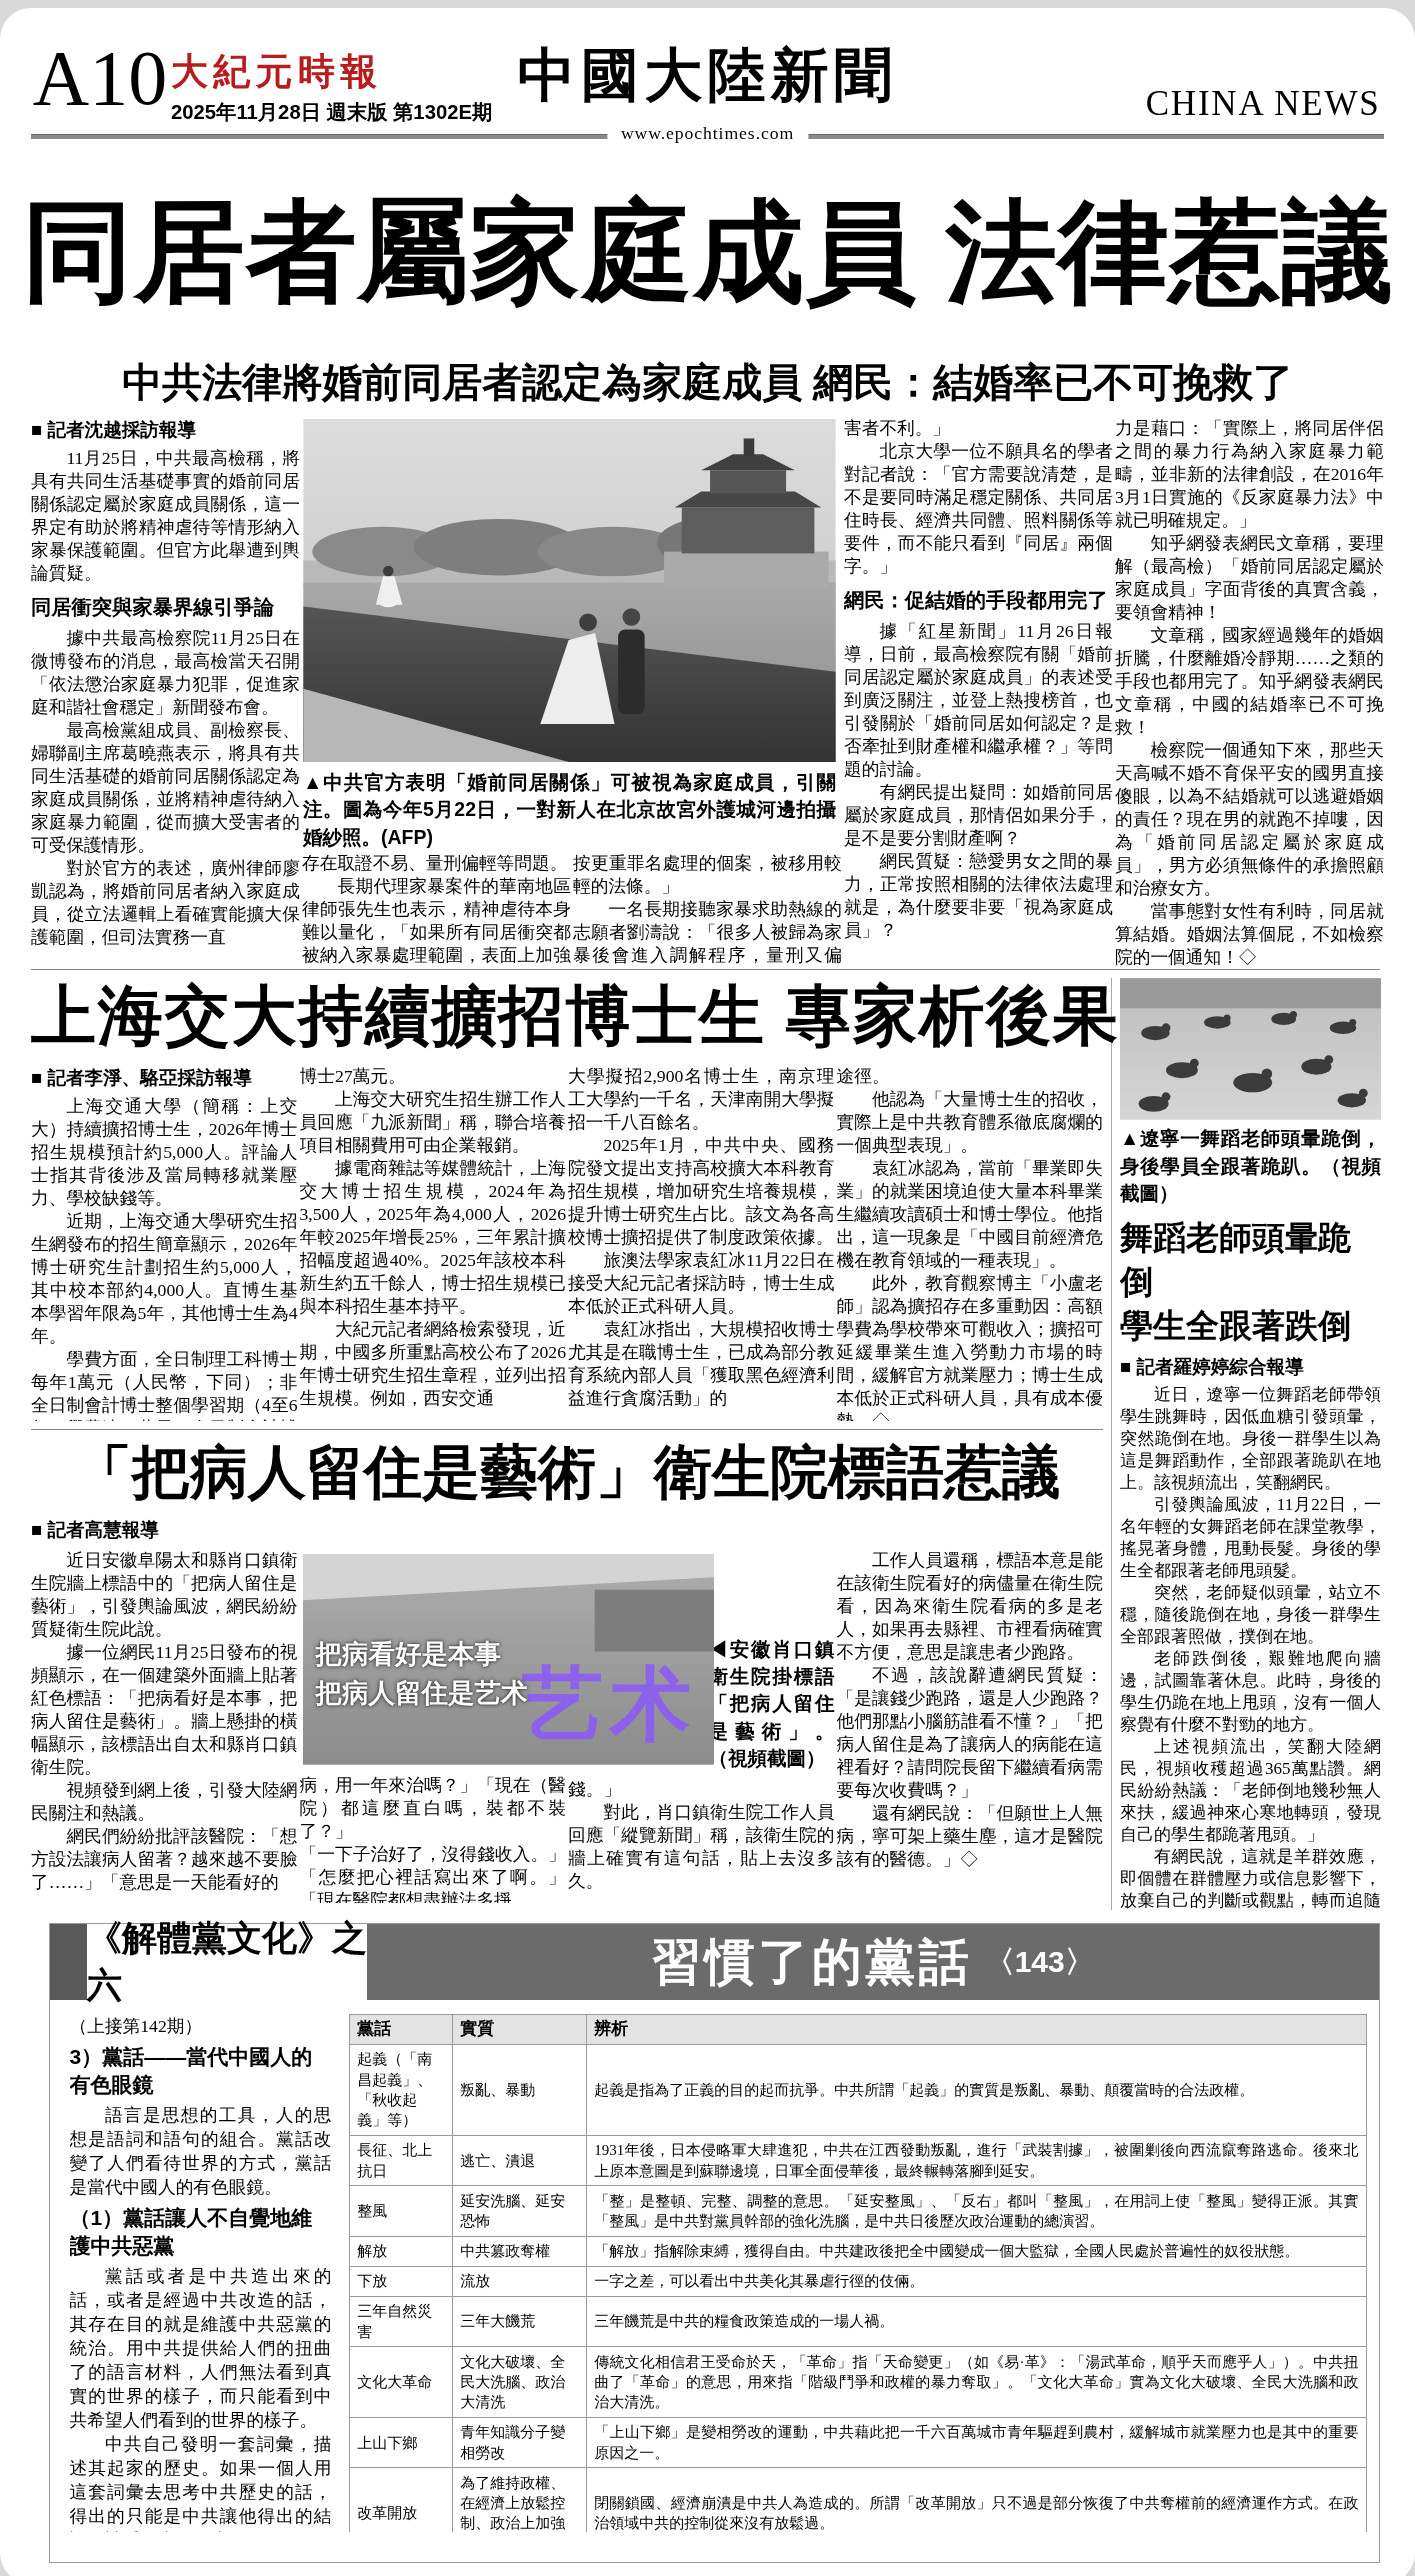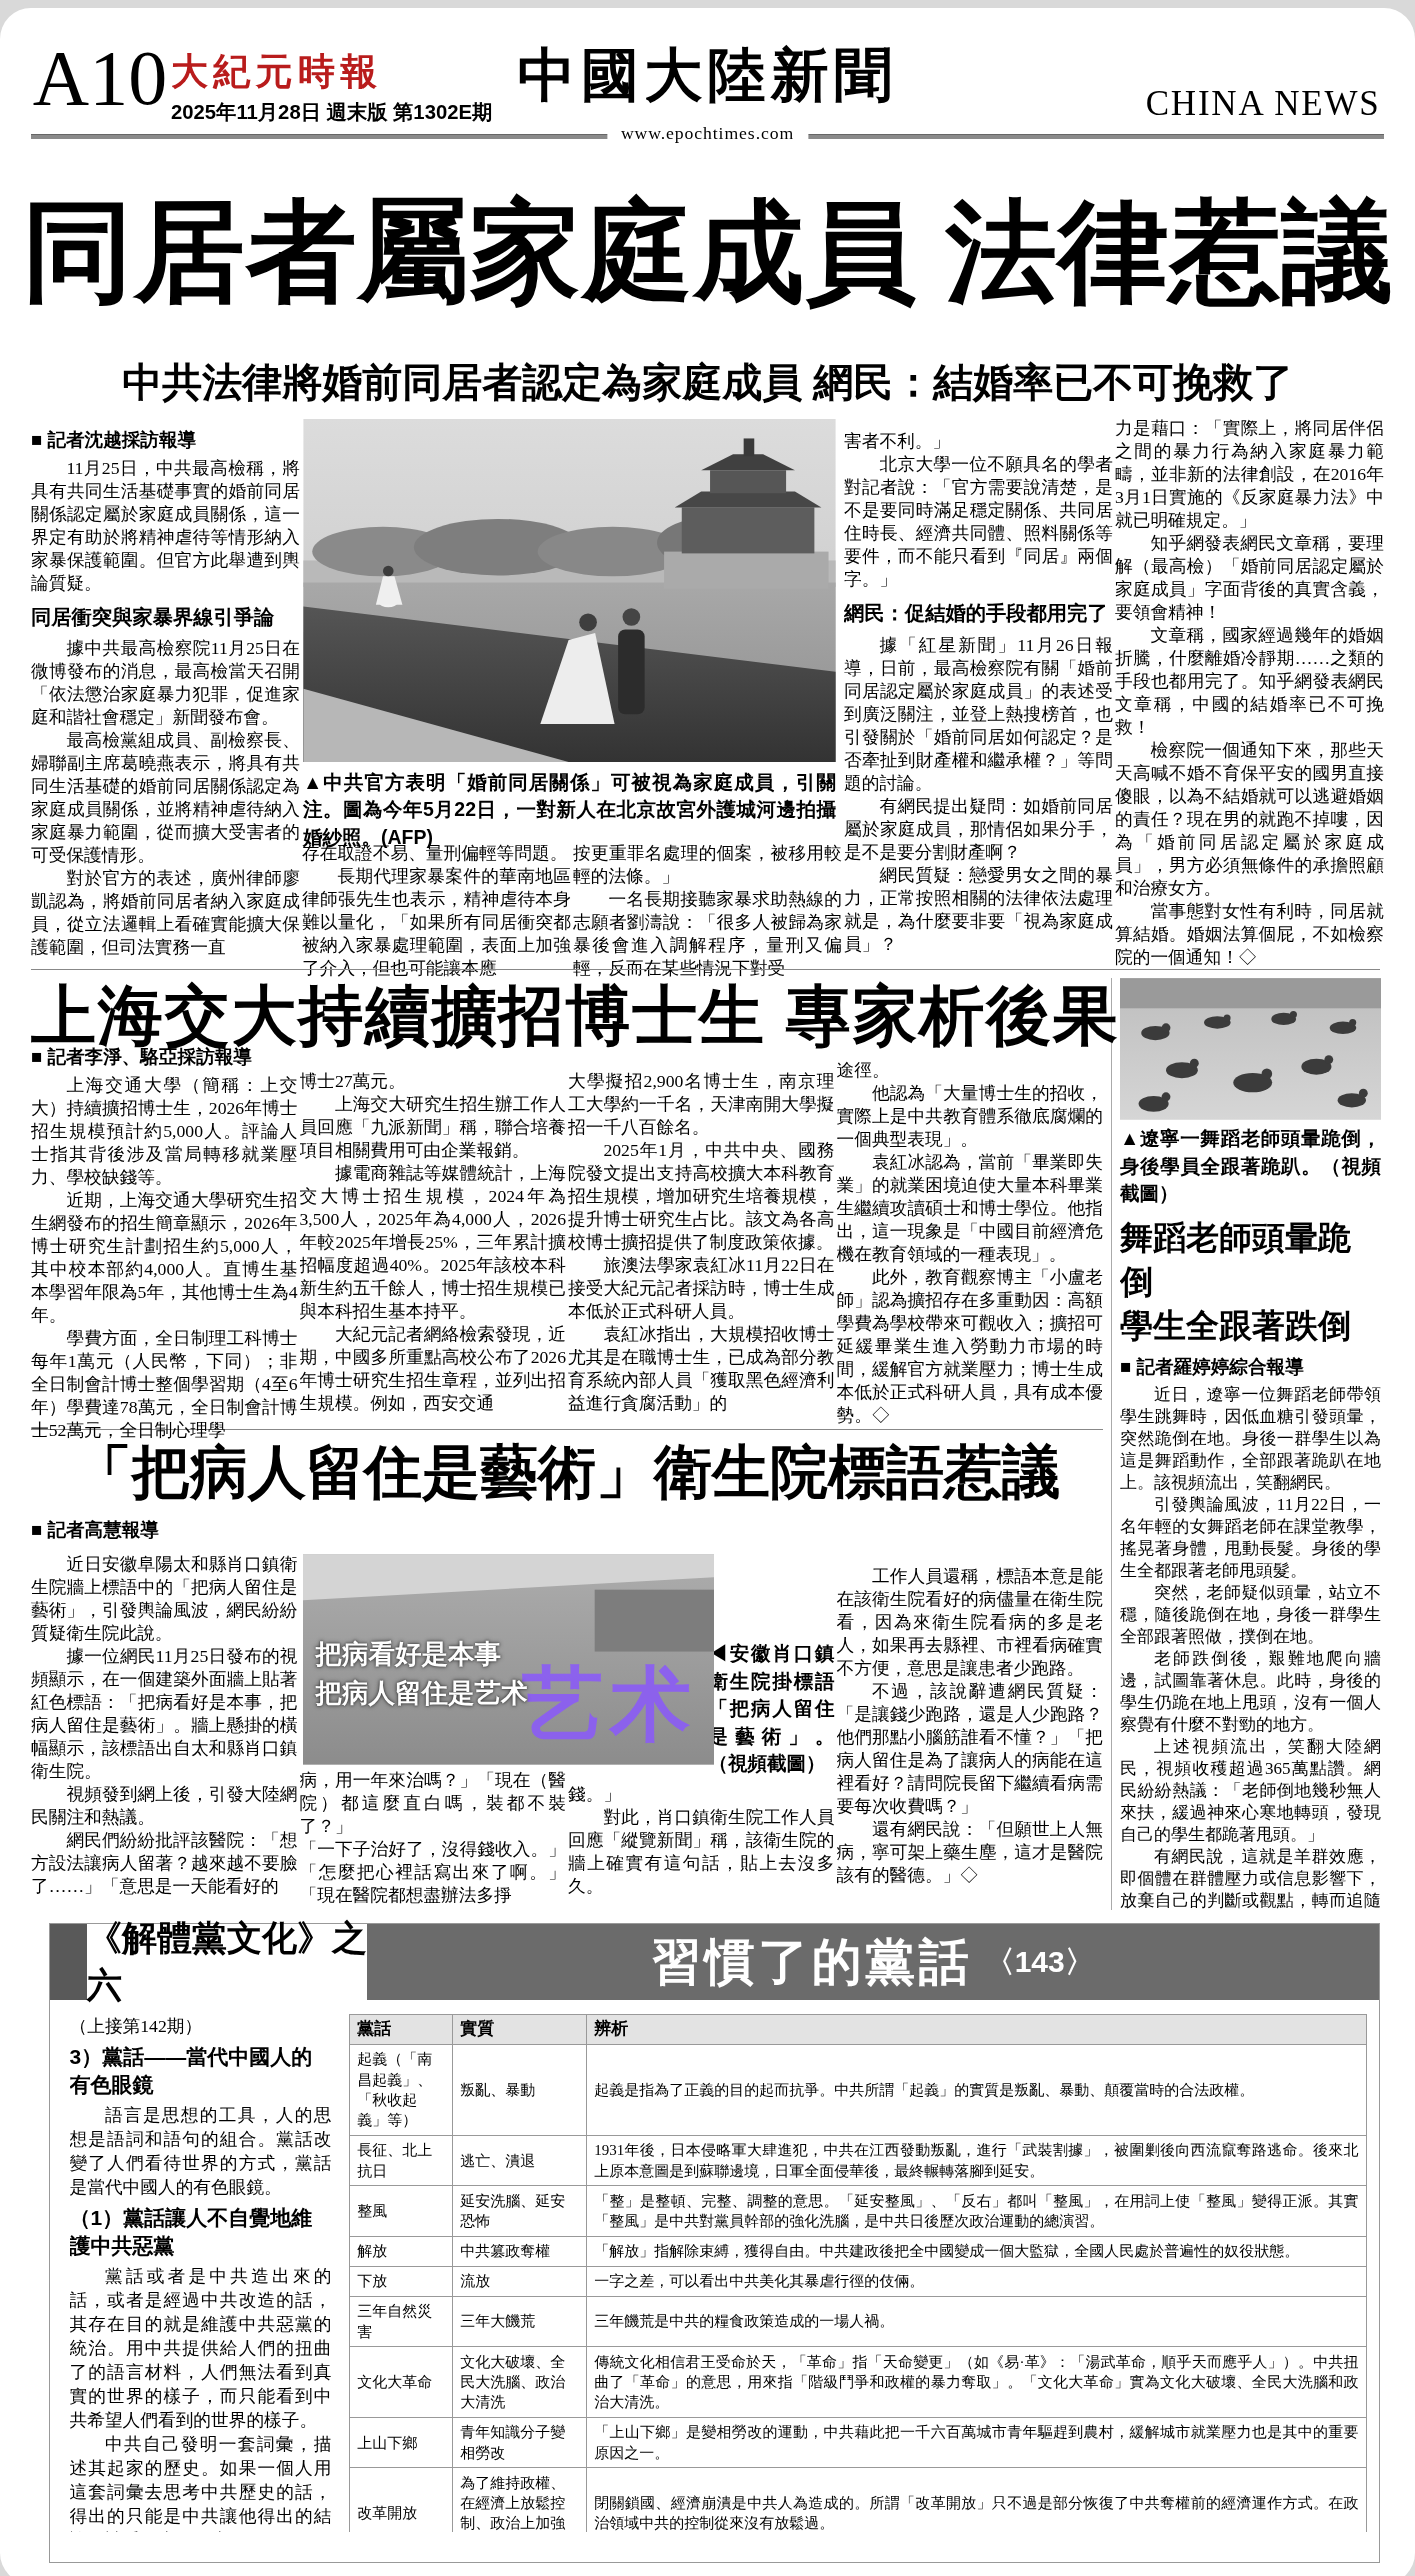--- a/index.html
+++ b/index.html
@@ -19,21 +19,21 @@
                font-size:17.7px; letter-spacing:0.9px; }
 
   
   #headline { position:absolute; left:17.7px; top:161px; width:1380px; text-align:center;
               font-size:111px; line-height:168px; font-weight:900; letter-spacing:0.9px; white-space:nowrap; }
   #subheadline { position:absolute; left:17.7px; top:349px; width:1380px; text-align:center;
                  font-size:40px; line-height:51px; font-weight:900; white-space:nowrap;
                  font-family:"Liberation Sans", sans-serif; }
 
   
-  .cols { display:flex; gap:2px;align-items:center; }
+  .cols { display:flex; gap:2px; }
   .col  { flex:1; overflow:hidden; }
   .bodytext p { margin:0; font-size:17.7px; line-height:23px; text-align:justify; text-indent:2em; }
   .bodytext p.cont { text-indent:0; }
   .byline  { font-weight:bold; font-size:18.6px; line-height:26.5px; margin-bottom:3.5px;
              font-family:"Liberation Sans", sans-serif; }
   .subhead { font-weight:bold; font-size:20.3px; line-height:30px; margin:7px 0 5.3px; text-indent:0;
              font-family:"Liberation Sans", sans-serif; }
   .caption { font-weight:bold; font-size:19.5px; line-height:27.4px; text-align:justify;
              font-family:"Liberation Sans", sans-serif; }
 

